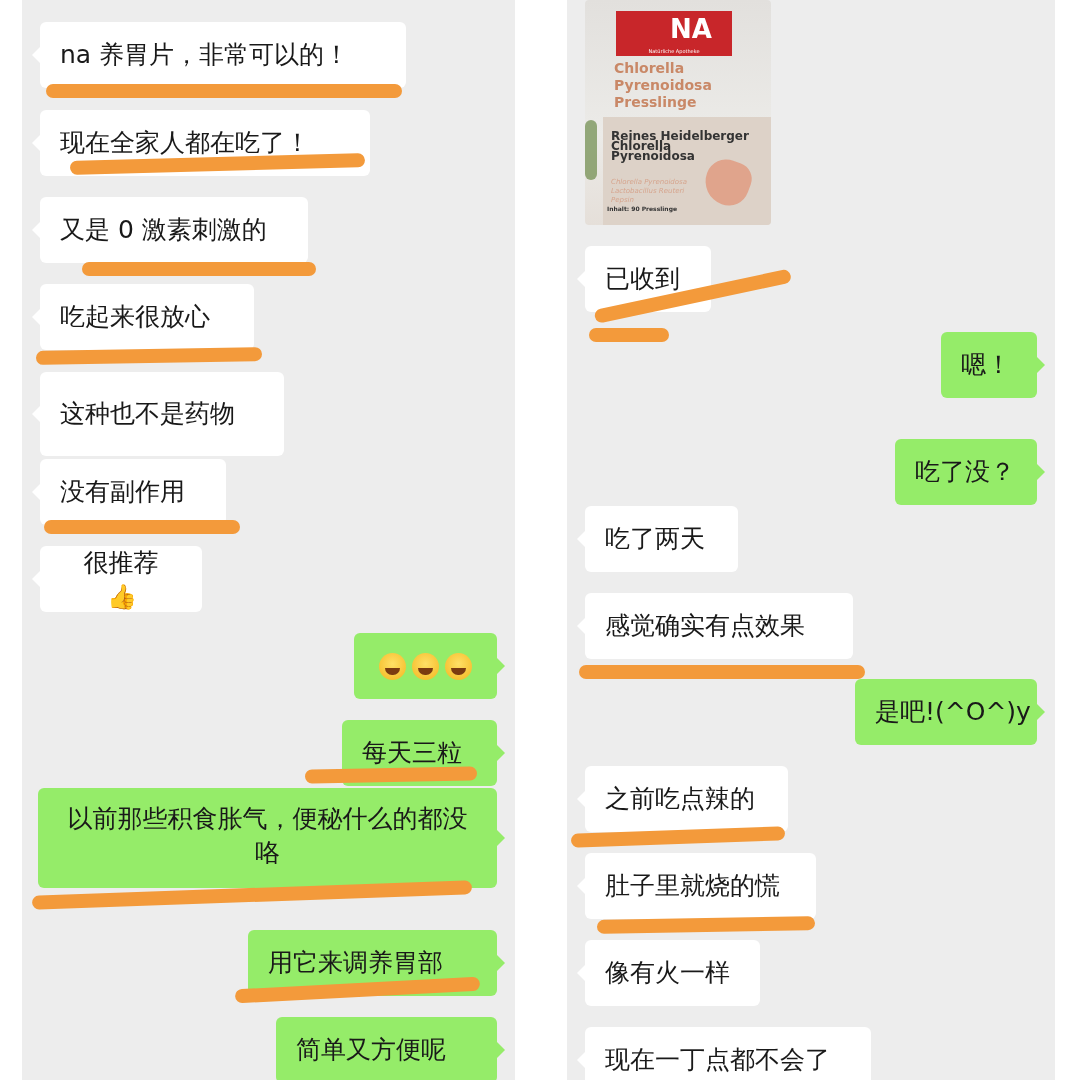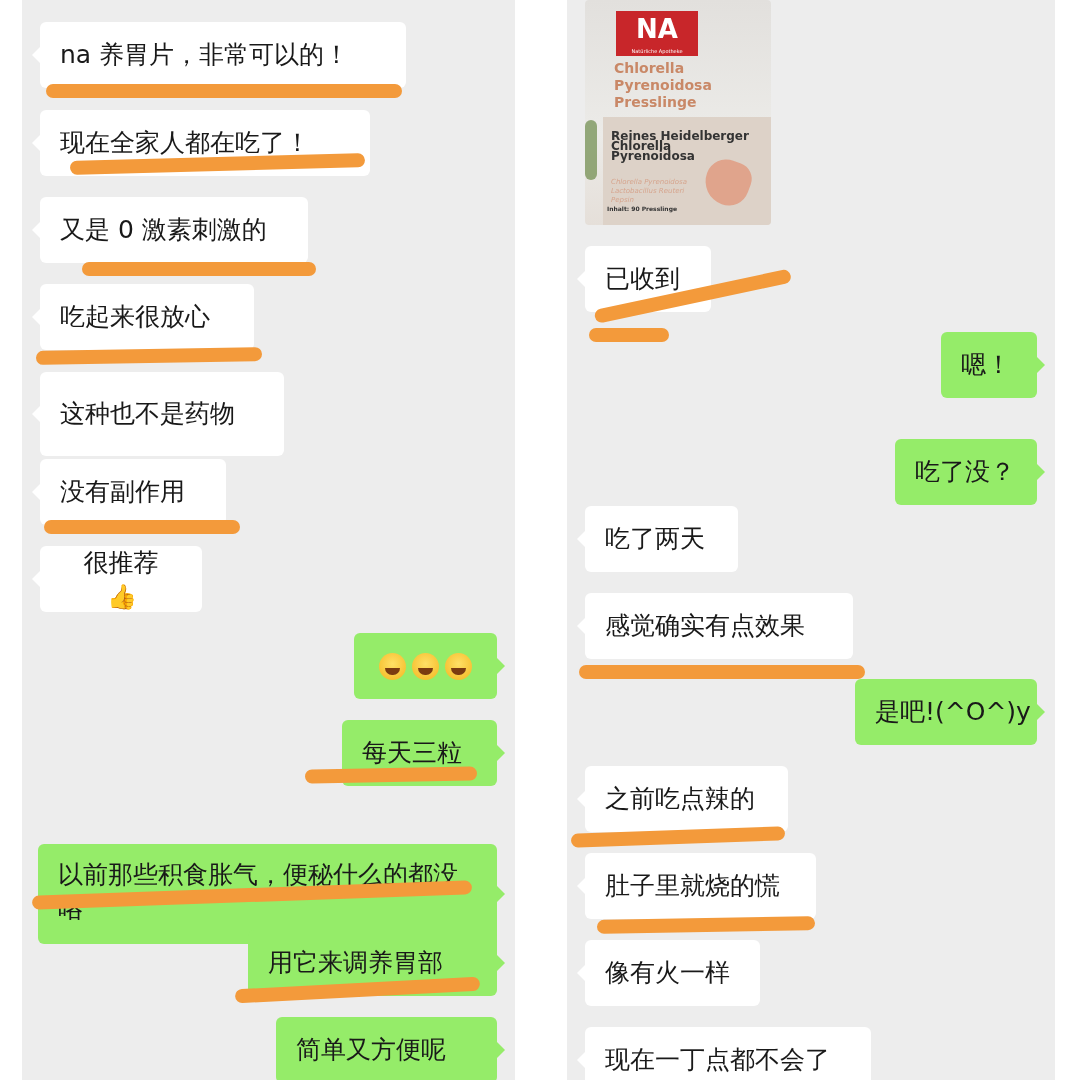--- a/index.html
+++ b/index.html
@@ -23,21 +23,21 @@
   .mark { position: absolute; height: 14px; background: #f39a3b; border-radius: 7px; }
   .emoji-face { display: inline-block; width: 27px; height: 27px; border-radius: 50%;
             background: radial-gradient(circle at 50% 40%, #ffe066, #f3b61f); margin: 0 3px;
             position: relative; }
   .emoji-face::after { content: ""; position: absolute; left: 6px; right: 6px; bottom: 5px; height: 7px;
             background: #7a3b10; border-radius: 0 0 7px 7px; }
   .thumb { display: inline-block; font-size: 24px; color: #f2c037; margin-left: 2px; }
   .photo { position: absolute; left: 18px; top: 0; width: 186px; height: 225px; border-radius: 4px;
            background: linear-gradient(180deg, #e2e0dd 0%, #ecebe8 60%, #e5dfd9 100%); overflow: hidden; }
   .photo .logo { position: absolute; left: 31px; top: 11px; width: 82px; height: 45px; background: #c8262a;
-           color: #fff; font-weight: bold; font-size: 26px; line-height: 36px; text-align: center; }
+           color: #fff; font-weight: bold; font-size: 26px; line-height: 36px; text-align: center; padding-left: 34px; }
   .photo .logo-sub { position: absolute; left: 0; right: 0; bottom: 2px; font-size: 5px; line-height: 6px; font-weight: normal; }
   .photo .title { position: absolute; left: 29px; top: 60px; color: #c98867; font-weight: bold;
            font-size: 14px; line-height: 17px; font-family: "DejaVu Sans", sans-serif; }
   .photo .band { position: absolute; left: 18px; top: 117px; right: 0; height: 110px; background: #ddd2c8; }
   .photo .sub { position: absolute; left: 26px; top: 131px; font-size: 12px; line-height: 10px; color: #333; font-weight: bold; }
   .photo .ingr { position: absolute; left: 26px; top: 171px; font-size: 7px; line-height: 9px; color: #d6a58e; font-style: italic; margin-top: 7px; }
   .photo .stomach { position: absolute; left: 120px; top: 160px; width: 45px; height: 45px; border-radius: 50% 40% 50% 60%;
            background: #e0a48c; transform: rotate(20deg); }
   .photo .contents { position: absolute; left: 22px; top: 205px; font-size: 6px; color: #333; font-weight: bold; }
   .photo .leaf { position: absolute; left: 0; top: 120px; width: 12px; height: 60px; background: #6c8a4a; border-radius: 6px; opacity: .7; }
@@ -85,21 +85,21 @@
     <span class="emoji-face"></span>
     <span class="emoji-face"></span>
     <span class="emoji-face"></span>
   </div>
 
   <div class="bubble out" style="left:320px;top:720px;width:155px;height:66px;">
     <span>每天三粒</span>
   </div>
   <div class="mark" style="left:283px;top:768px;width:172px;transform:rotate(-1deg);"></div>
 
-  <div class="bubble out multi" style="left:16px;top:844px;width:459px;height:100px;">
+  <div class="bubble out multi" style="left:16px;top:788px;width:459px;height:100px;text-align:center;">
     <span>以前那些积食胀气，便秘什么的都没咯</span>
   </div>
   <div class="mark" style="left:10px;top:888px;width:440px;transform:rotate(-2deg);"></div>
 
   <div class="bubble out" style="left:226px;top:930px;width:249px;height:66px;">
     <span>用它来调养胃部</span>
   </div>
   <div class="mark" style="left:213px;top:983px;width:245px;transform:rotate(-3deg);"></div>
 
   <div class="bubble out" style="left:254px;top:1017px;width:221px;height:66px;">

